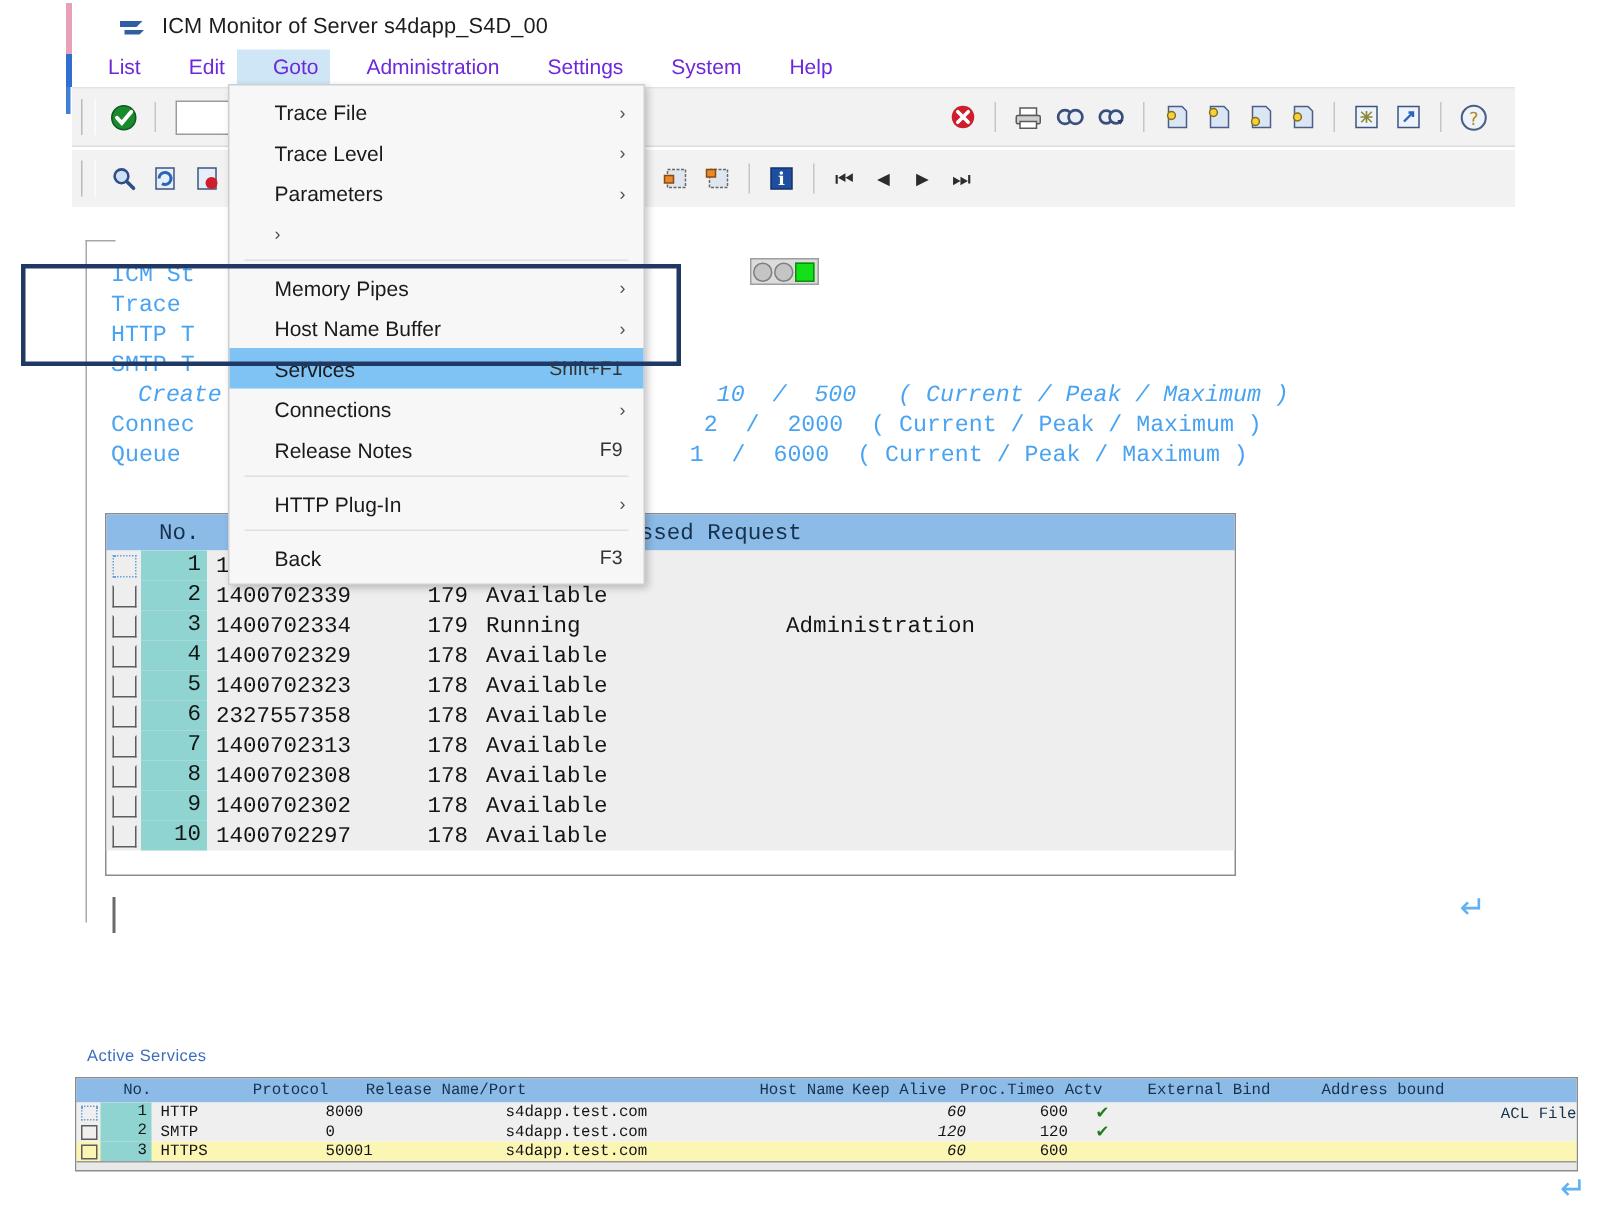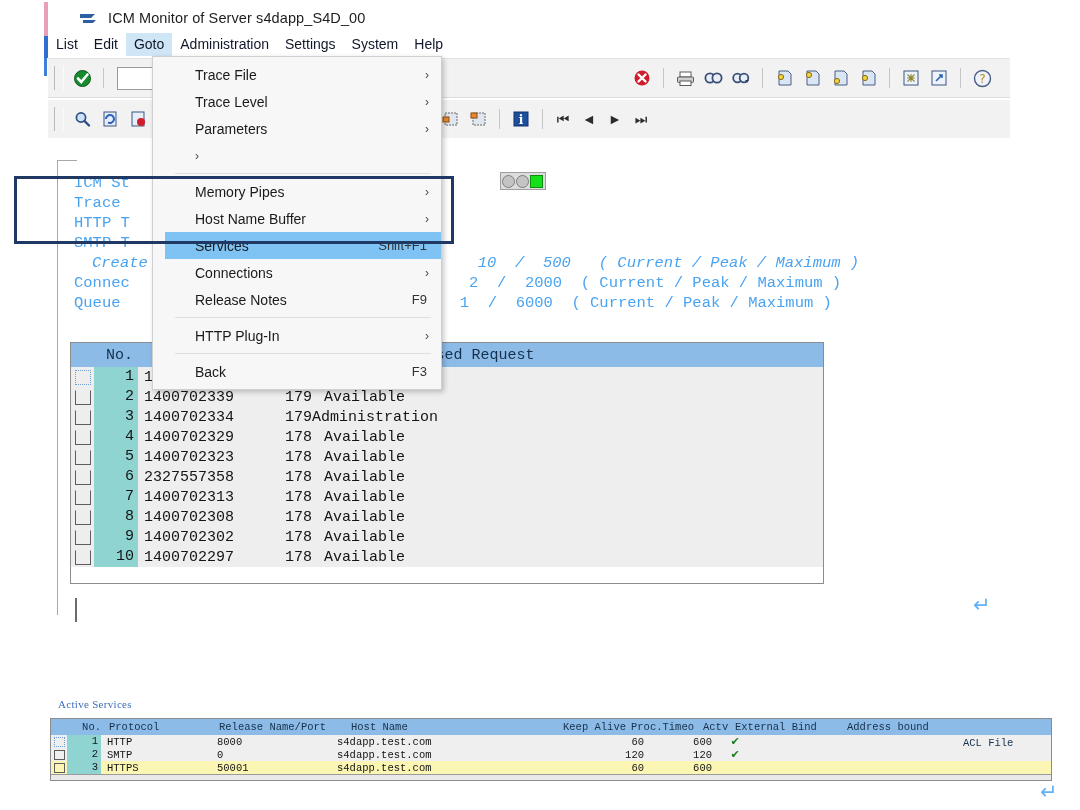--- a/index.html
+++ b/index.html
@@ -12,21 +12,21 @@
   }
   .abs{position:absolute;}
 
   
   #title-bar{left:48px;top:6px;width:620px;height:24px;display:flex;align-items:center;gap:9px;padding-left:31px;}
   #title-icon{width:20px;height:14px;position:relative;}
   #title-text{font-size:14.5px;color:#1d1d1d;white-space:nowrap;letter-spacing:.1px;}
 
   
   #menubar{left:48px;top:33px;width:962px;height:23px;display:flex;align-items:center;}
-  .mb-item{font-size:14px;color:#0f172a;padding:3px 8px 4px 8px;white-space:nowrap;cursor:default;}
+  .mb-item{font-size:14px;color:#6d28d9;padding:3px 8px 4px 24px;white-space:nowrap;cursor:default;}
   .mb-item.active{background:#cfe6f7;}
 
   
   #toolbar1{left:48px;top:58px;width:962px;height:38px;background:#f2f2f2;border-top:1px solid #e3e3e3;border-bottom:1px solid #dcdcdc;display:flex;align-items:center;}
   #toolbar2{left:48px;top:100px;width:962px;height:38px;background:#f2f2f2;border-bottom:1px solid #cfcfcf;display:flex;align-items:center;}
   .grip{width:8px;height:24px;margin:0 4px 0 6px;border-left:1px solid #b9b9b9;border-right:1px solid #fbfbfb;}
   .tb-sep{width:1px;height:20px;background:#c6c6c6;margin:0 7px;}
   .tb-btn{width:26px;height:25px;display:flex;align-items:center;justify-content:center;margin:0 1px;}
   .tb-input{width:92px;height:21px;background:#fff;border:1px solid #9a9a9a;margin-left:6px;}
   .navbtn{font-size:14px;color:#2c2c2c;width:26px;text-align:center;}
@@ -66,51 +66,51 @@
 
   
   .ret-arrow{position:absolute;color:#63b1f5;font-size:21px;font-family:"DejaVu Sans",sans-serif;}
 
   
   #annot{position:absolute;left:14px;top:176px;width:440px;height:68px;
          border:3px solid #1f3864;box-sizing:border-box;z-index:60;pointer-events:none;}
 
   
   #menu{position:absolute;left:152px;top:56px;width:276px;background:#f7f7f7;
-        border:1px solid #cfcfcf;box-shadow:2px 2px 5px rgba(0,0,0,.22);z-index:50;padding:4px 0 4px 12px;}
+        border:1px solid #cfcfcf;box-shadow:2px 2px 5px rgba(0,0,0,.22);z-index:50;padding:4px 0 4px 0;}
   .mi{height:27px;display:flex;align-items:center;padding:0 12px 0 30px;font-size:14px;color:#1a1a1a;}
   .mi.sel{background:#7fc3f5;}
   .mi .lbl{flex:1;white-space:nowrap;}
   .mi .acc{font-size:13px;color:#333;margin-right:2px;white-space:nowrap;}
   .mi .arr{font-size:12px;color:#4a4a4a;}
   .msep{height:1px;background:#e0e0e0;margin:4px 10px;}
 
   
   #asvc{position:absolute;left:40px;top:698px;width:1010px;height:95px;}
-  #asvc-title{font-family:Liberation Serif, serif;font-size:11px;color:#3c6fbb;
+  #asvc-title{font-family:Liberation Sans, sans-serif;font-size:11px;color:#3c6fbb;
               margin-left:18px;letter-spacing:.3px;}
   #asvc-table{position:absolute;left:10px;top:20px;width:1000px;border:1px solid #8c8c8c;background:#fff;}
   #asvc-head{height:16px;background:#8cbbe8;display:flex;align-items:center;
              font-family:"Liberation Mono","DejaVu Sans Mono",monospace;font-size:10.5px;color:#16314d;white-space:pre;}
   .as-row{height:13px;display:flex;align-items:center;
           font-family:"Liberation Mono","DejaVu Sans Mono",monospace;font-size:10.5px;color:#141414;white-space:pre;background:#efefef;}
   .as-row.hl{background:#fbf6b4;}
   .as-row .cb{width:11px;height:10px;margin-left:3px;margin-right:2px;border:1px solid #5d5d5d;box-sizing:border-box;background:transparent;}
   .as-row.first .cb{border:1px dotted #6c9fd4;}
   .as-row .no{width:34px;text-align:right;background:#8fd4d0;padding-right:3px;height:13px;line-height:13px;box-sizing:border-box;}
   .as-row .proto{width:110px;padding-left:6px;}
   .as-row .port{width:120px;}
   .as-row .host{width:195px;}
-  .as-row .ka{width:112px;text-align:right;}
+  .as-row .ka{width:112px;text-align:right;font-style:italic;}
   .as-row .pt{width:68px;text-align:right;}
   .as-row .actv{width:46px;text-align:center;color:#1e7d1e;font-family:"DejaVu Sans",sans-serif;font-size:11px;}
   .as-row .ext{width:100px;}
   .as-row .addr{width:130px;}
   .as-row .acl{flex:1;}
-  .asp{white-space:pre;}
+  .asp{white-space:pre;text-align:right;}
   #asvc-foot{height:5px;background:#e9e9e9;border-top:1px solid #9a9a9a;}
 
   
   #vbar-pink{position:absolute;left:44px;top:2px;width:4px;height:34px;background:#e8a0b8;}
   #vbar-blue{position:absolute;left:44px;top:36px;width:4px;height:22px;background:#2f6fd0;}
   #vbar-tb{position:absolute;left:44px;top:58px;width:3px;height:18px;background:#3f7fd8;}
   #cursor-bar{position:absolute;left:75px;top:598px;width:2px;height:24px;background:#6b6b6b;}
 </style>
 </head>
 <body>
@@ -347,21 +347,21 @@
   </div>
 
   <div id="ptable">
     <div id="ptable-head">
       <span class="ph" style="width:62px;text-align:right;">No.</span>
       <span class="ph" style="flex:1;text-align:center;padding-right:40px;">Processed Request</span>
     </div>
     <div id="ptable-body">
         <div class="prow first"><span class="cb"></span><span class="no">1</span><span class="pid">1400702345</span><span class="num">179</span><span class="st">Available</span><span class="req"></span></div>
         <div class="prow"><span class="cb"></span><span class="no">2</span><span class="pid">1400702339</span><span class="num">179</span><span class="st">Available</span><span class="req"></span></div>
-        <div class="prow"><span class="cb"></span><span class="no">3</span><span class="pid">1400702334</span><span class="num">179</span><span class="req">Administration</span></div>
+        <div class="prow"><span class="cb"></span><span class="no">3</span><span class="pid">1400702334</span><span class="num">179</span><span class="st">Running</span><span class="req">Administration</span></div>
         <div class="prow"><span class="cb"></span><span class="no">4</span><span class="pid">1400702329</span><span class="num">178</span><span class="st">Available</span><span class="req"></span></div>
         <div class="prow"><span class="cb"></span><span class="no">5</span><span class="pid">1400702323</span><span class="num">178</span><span class="st">Available</span><span class="req"></span></div>
         <div class="prow"><span class="cb"></span><span class="no">6</span><span class="pid">2327557358</span><span class="num">178</span><span class="st">Available</span><span class="req"></span></div>
         <div class="prow"><span class="cb"></span><span class="no">7</span><span class="pid">1400702313</span><span class="num">178</span><span class="st">Available</span><span class="req"></span></div>
         <div class="prow"><span class="cb"></span><span class="no">8</span><span class="pid">1400702308</span><span class="num">178</span><span class="st">Available</span><span class="req"></span></div>
         <div class="prow"><span class="cb"></span><span class="no">9</span><span class="pid">1400702302</span><span class="num">178</span><span class="st">Available</span><span class="req"></span></div>
         <div class="prow"><span class="cb"></span><span class="no">10</span><span class="pid">1400702297</span><span class="num">178</span><span class="st">Available</span><span class="req"></span></div>
       </div>
   </div>
 

